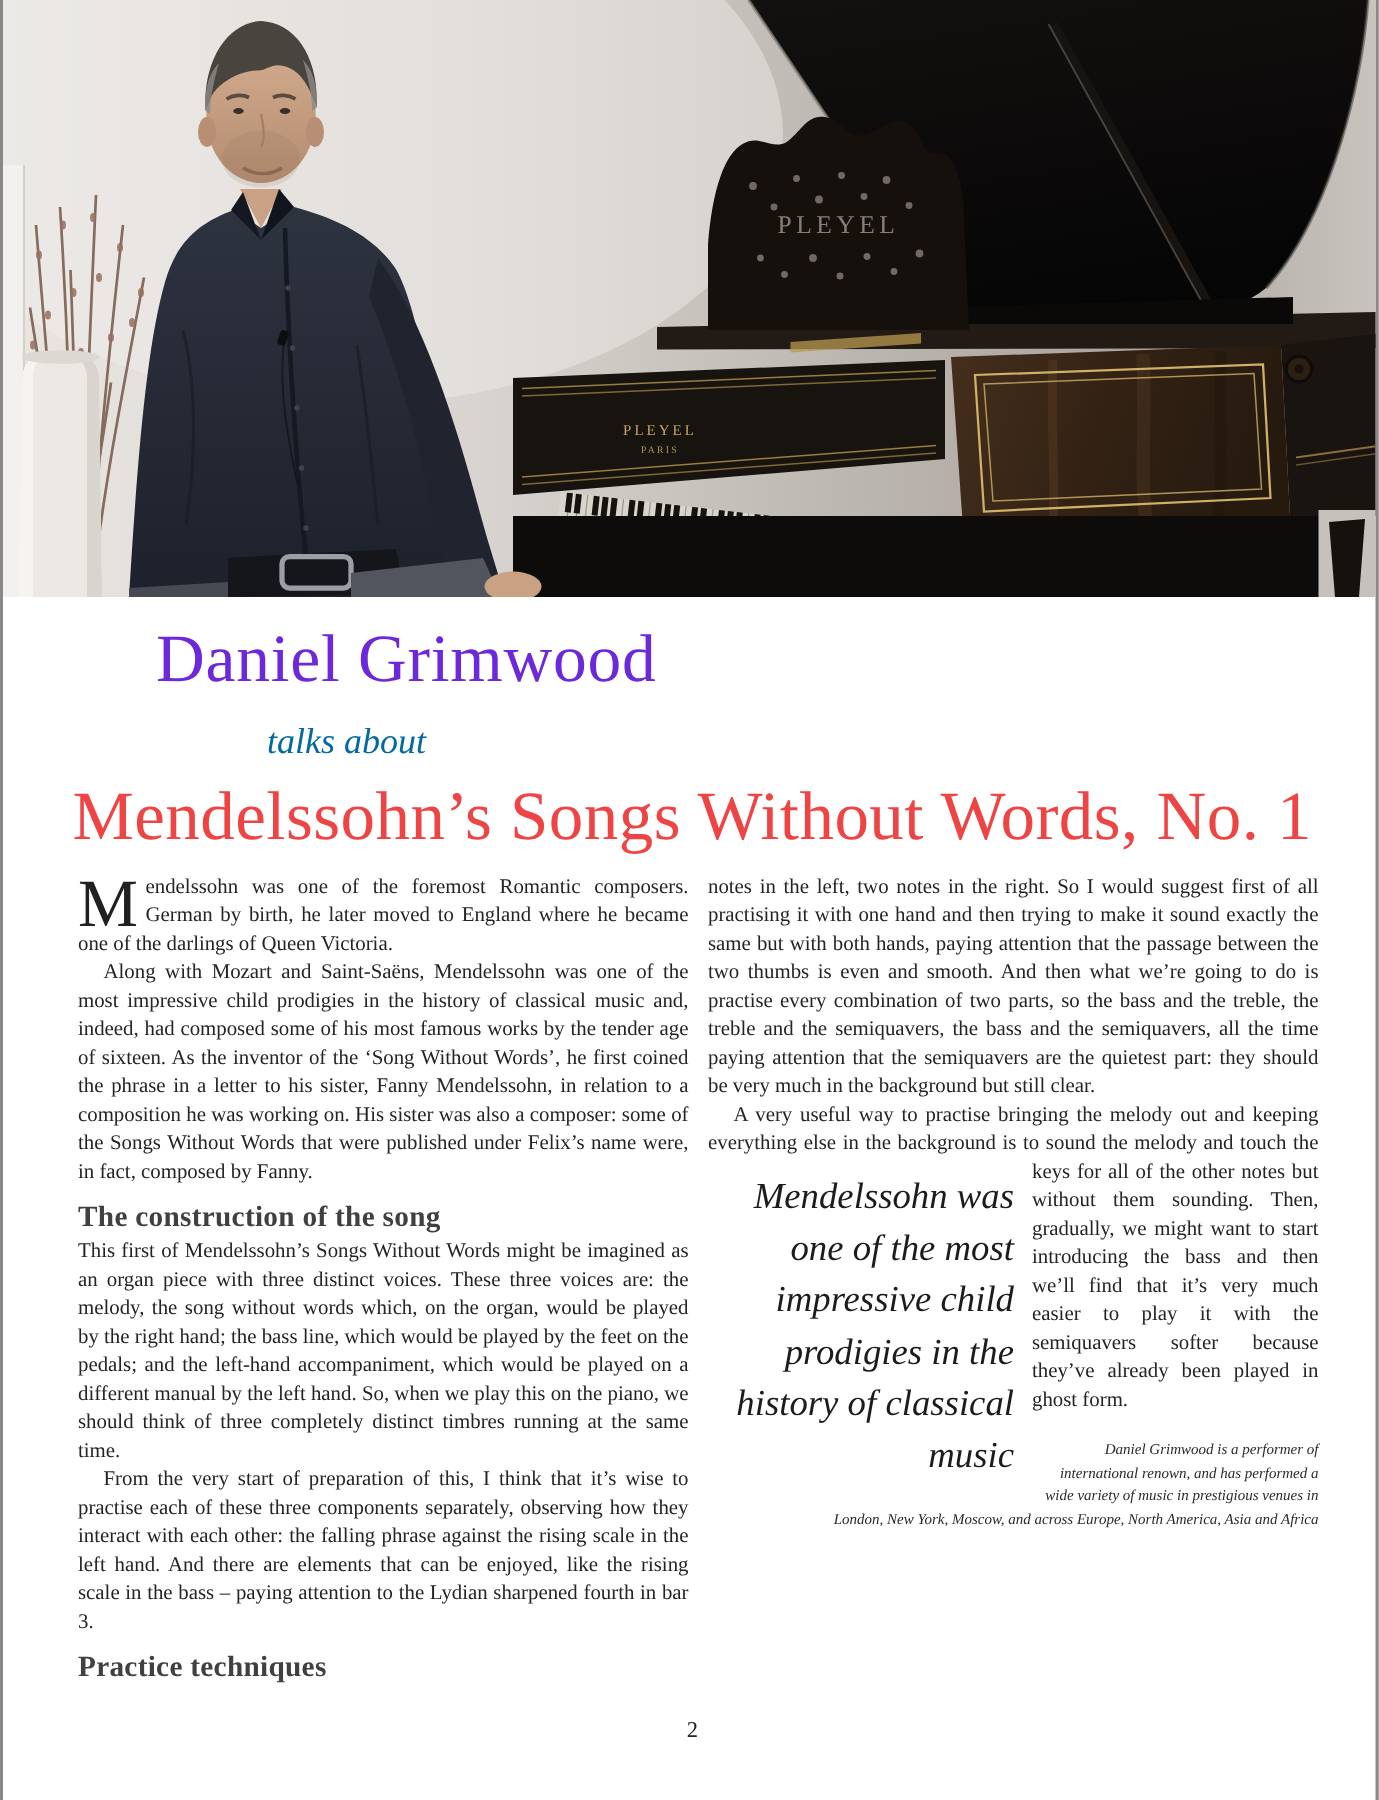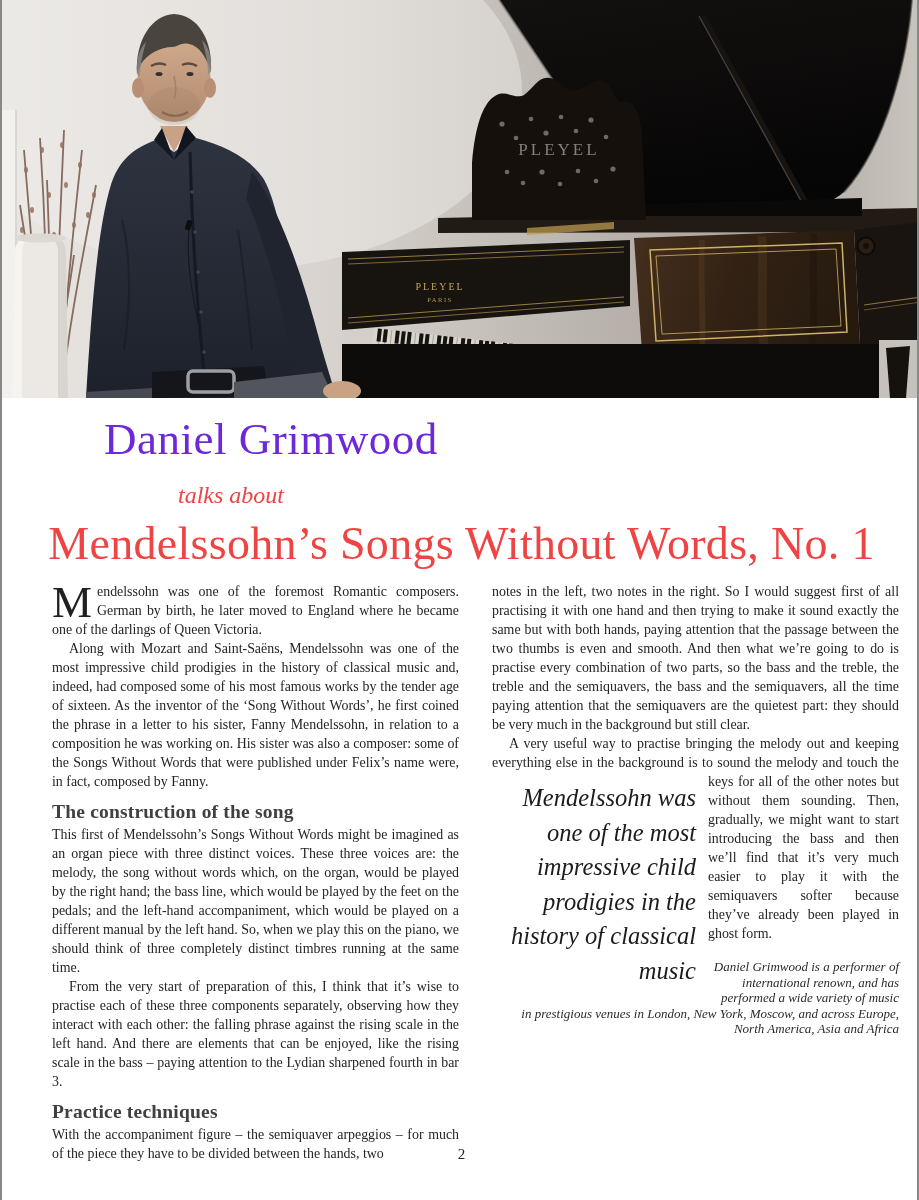--- a/index.html
+++ b/index.html
@@ -10,50 +10,50 @@
   }
   .photo{position:absolute;left:0;top:0;width:919px;height:398px;}
   .photo svg{display:block;}
 
   .author-title{
     position:absolute;left:102px;top:414px;
     font-size:45px;line-height:50px;color:#6d28d9;letter-spacing:0.5px;
   }
   .tagline{
     position:absolute;left:176px;top:482px;
-    font-size:24px;line-height:26px;font-style:italic;color:#ef4444;text-align:right;
+    font-size:24px;line-height:26px;font-style:italic;color:#0369a1;text-align:right;
   }
   .main-title{
     position:absolute;left:0;top:518px;width:919px;text-align:center;
     font-size:46px;line-height:52px;color:#ef4444;letter-spacing:0.3px;
   }
 
   .col{
     position:absolute;top:582px;width:407px;
     font-size:13.9px;line-height:19px;text-align:justify;color:#242424;
   }
   .col-left{left:50px;}
-  .col-right{left:470px;margin-left:20px;}
+  .col-right{left:470px;}
   .col p{margin:0;}
   .col p.indent{text-indent:17px;}
   .col h2{
     margin:9px 0 1px 0;font-size:19.5px;line-height:24px;color:#404040;
     font-weight:bold;letter-spacing:0.2px;text-align:left;
   }
   .dropcap{
     float:left;font-size:45px;line-height:34px;padding:3px 5px 0 0;color:#202020;
   }
   .pullquote{
     display:block;float:left;width:204px;margin:9px 12px 10px 0;
     font-style:italic;font-size:24.5px;line-height:34.5px;text-align:right;
     color:#1c1c1c;
   }
   .bio{
     margin-top:16px !important;text-align:right;font-style:italic;
-    font-size:13px;line-height:15.5px;color:#2a2a2a;
+    font-size:10px;line-height:15.5px;color:#2a2a2a;
   }
   .page-number{
     position:absolute;left:0;top:1146px;width:919px;text-align:center;
     font-size:15px;color:#222;
   }
 </style>
 </head>
 <body>
 
 <div class="page">
@@ -306,21 +306,20 @@
   <div class="tagline">talks about</div>
   <div class="main-title">Mendelssohn’s Songs Without Words, No. 1</div>
 
   <div class="col col-left">
     <p><span class="dropcap">M</span><span>endelssohn was one of the foremost Romantic composers. German by birth, he later moved to England where he became one of the darlings of Queen Victoria.</span></p>
     <p class="indent">Along with Mozart and Saint-Saëns, Mendelssohn was one of the most impressive child prodigies in the history of classical music and, indeed, had composed some of his most famous works by the tender age of sixteen. As the inventor of the ‘Song Without Words’, he first coined the phrase in a letter to his sister, Fanny Mendelssohn, in relation to a composition he was working on. His sister was also a composer: some of the Songs Without Words that were published under Felix’s name were, in fact, composed by Fanny.</p>
     <h2>The construction of the song</h2>
     <p>This first of Mendelssohn’s Songs Without Words might be imagined as an organ piece with three distinct voices. These three voices are: the melody, the song without words which, on the organ, would be played by the right hand; the bass line, which would be played by the feet on the pedals; and the left-hand accompaniment, which would be played on a different manual by the left hand. So, when we play this on the piano, we should think of three completely distinct timbres running at the same time.</p>
     <p class="indent">From the very start of preparation of this, I think that it’s wise to practise each of these three components separately, observing how they interact with each other: the falling phrase against the rising scale in the left hand. And there are elements that can be enjoyed, like the rising scale in the bass – paying attention to the Lydian sharpened fourth in bar 3.</p>
     <h2>Practice techniques</h2>
-    <p>With the accompaniment figure – the semiquaver arpeggios – for much of the piece they have to be divided between the hands, two</p>
   </div>
 
   <div class="col col-right">
     <p>notes in the left, two notes in the right. So I would suggest first of all practising it with one hand and then trying to make it sound exactly the same but with both hands, paying attention that the passage between the two thumbs is even and smooth. And then what we’re going to do is practise every combination of two parts, so the bass and the treble, the treble and the semiquavers, the bass and the semiquavers, all the time paying attention that the semiquavers are the quietest part: they should be very much in the background but still clear.</p>
     <p class="indent"><span>A very useful way to practise bringing the melody out and keeping everything else in the background is to sound the melody and touch</span>
       <span class="pullquote">Mendelssohn was one of the most impressive child prodigies in the history of classical music</span>
       <span>the keys for all of the other notes but without them sounding. Then, gradually, we might want to start introducing the bass and then we’ll find that it’s very much easier to play it with the semiquavers softer because they’ve already been played in ghost form.</span></p>
     <p class="bio">Daniel Grimwood is a performer of international renown, and has performed a wide variety of music in prestigious venues in London, New York, Moscow, and across Europe, North America, Asia and Africa</p>
   </div>
 

